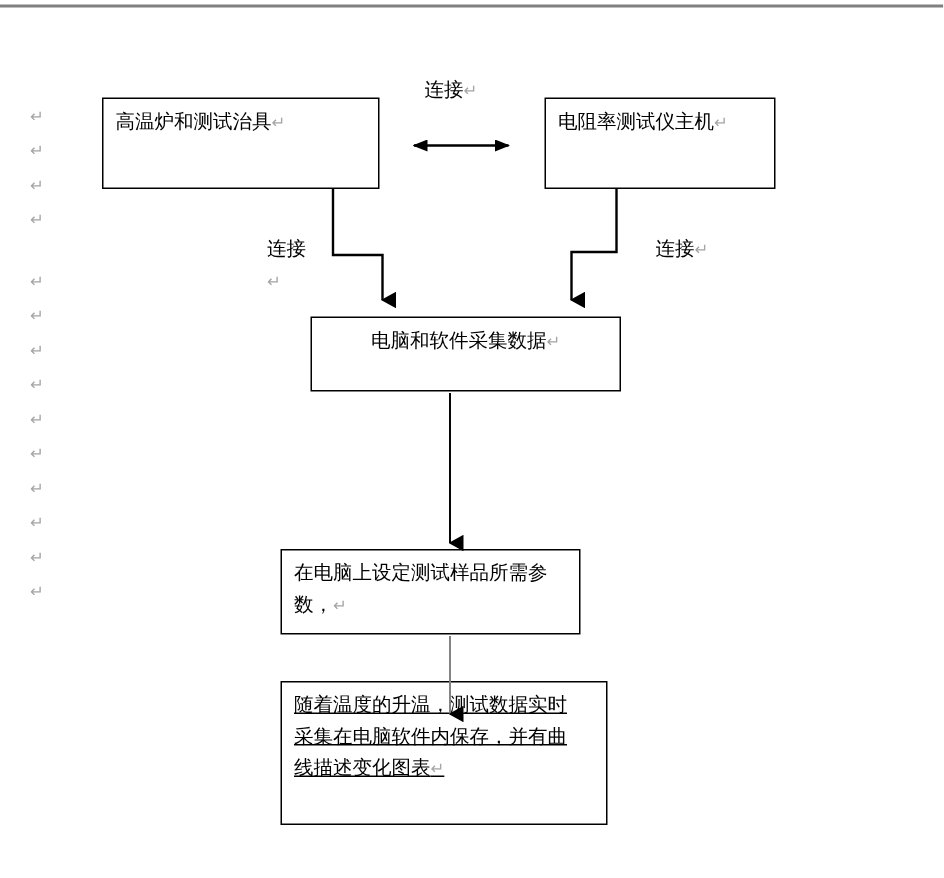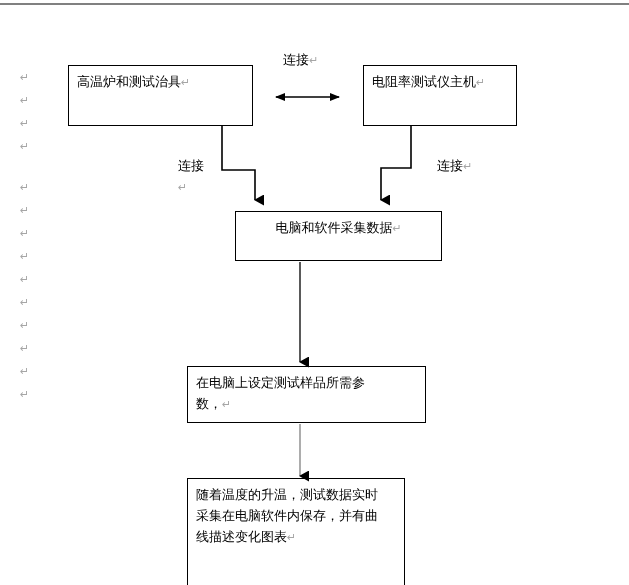--- a/index.html
+++ b/index.html
@@ -108,29 +108,29 @@
     </div>
 
   <div class="flow-box" style="left:363px; top:65px; width:154px; height:61px;">
     <span class="bt"><span>电阻率测试仪主机</span><span class="inline-pilcrow">↵</span></span>
   </div>
 
   <div class="flow-box" style="left:68px; top:65px; width:185px; height:61px;">
     <span class="bt"><span>高温炉和测试治具</span><span class="inline-pilcrow">↵</span></span>
   </div>
 
-  <div class="flow-box center" style="left:207px; top:211px; width:207px; height:50px;margin-left:28px;">
+  <div class="flow-box center" style="left:207px; top:211px; width:207px; height:50px;">
     <span class="bt"><span>电脑和软件采集数据</span><span class="inline-pilcrow">↵</span></span>
   </div>
 
-  <div class="flow-box" style="left:187px; top:366px; width:239px; height:57px;">
+  <div class="flow-box" style="left:187px; top:366px; width:200px; height:57px;">
     <span class="bt"><span id="params-text">在电脑上设定测试样品所需参<br>数，</span><span class="inline-pilcrow">↵</span></span>
   </div>
 
-  <div class="flow-box" style="left:187px; top:478px; width:218px; height:108px;">
+  <div class="flow-box" style="left:187px; top:454px; width:218px; height:96px;text-decoration:underline;">
     <span class="bt"><span id="record-text">随着温度的升温，测试数据实时<br>采集在电脑软件内保存，并有曲<br>线描述变化图表</span><span class="inline-pilcrow">↵</span></span>
   </div>
 
   <div class="edge-label" style="left:283px; top:53px;">
     <span>连接</span><span class="inline-pilcrow">↵</span>
   </div>
 
   <div class="edge-label" style="left:178px; top:159px;">
     <span>连接</span>
   </div>

